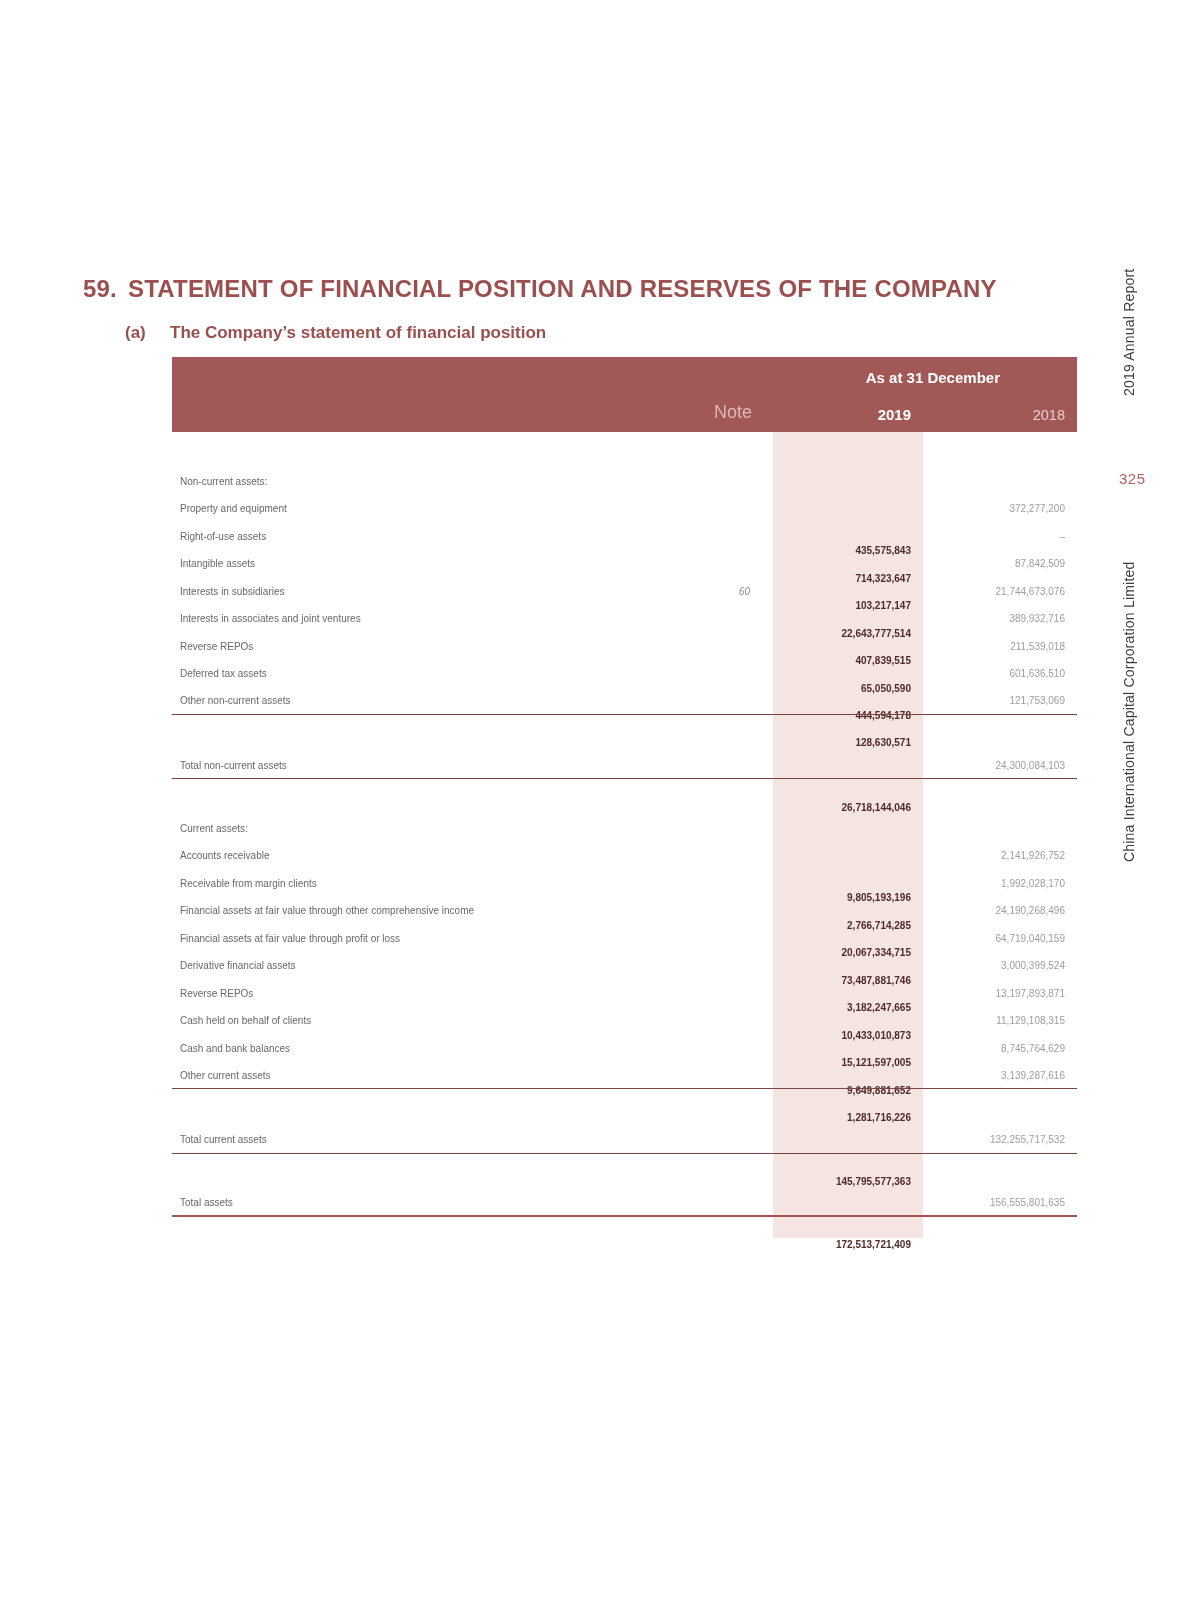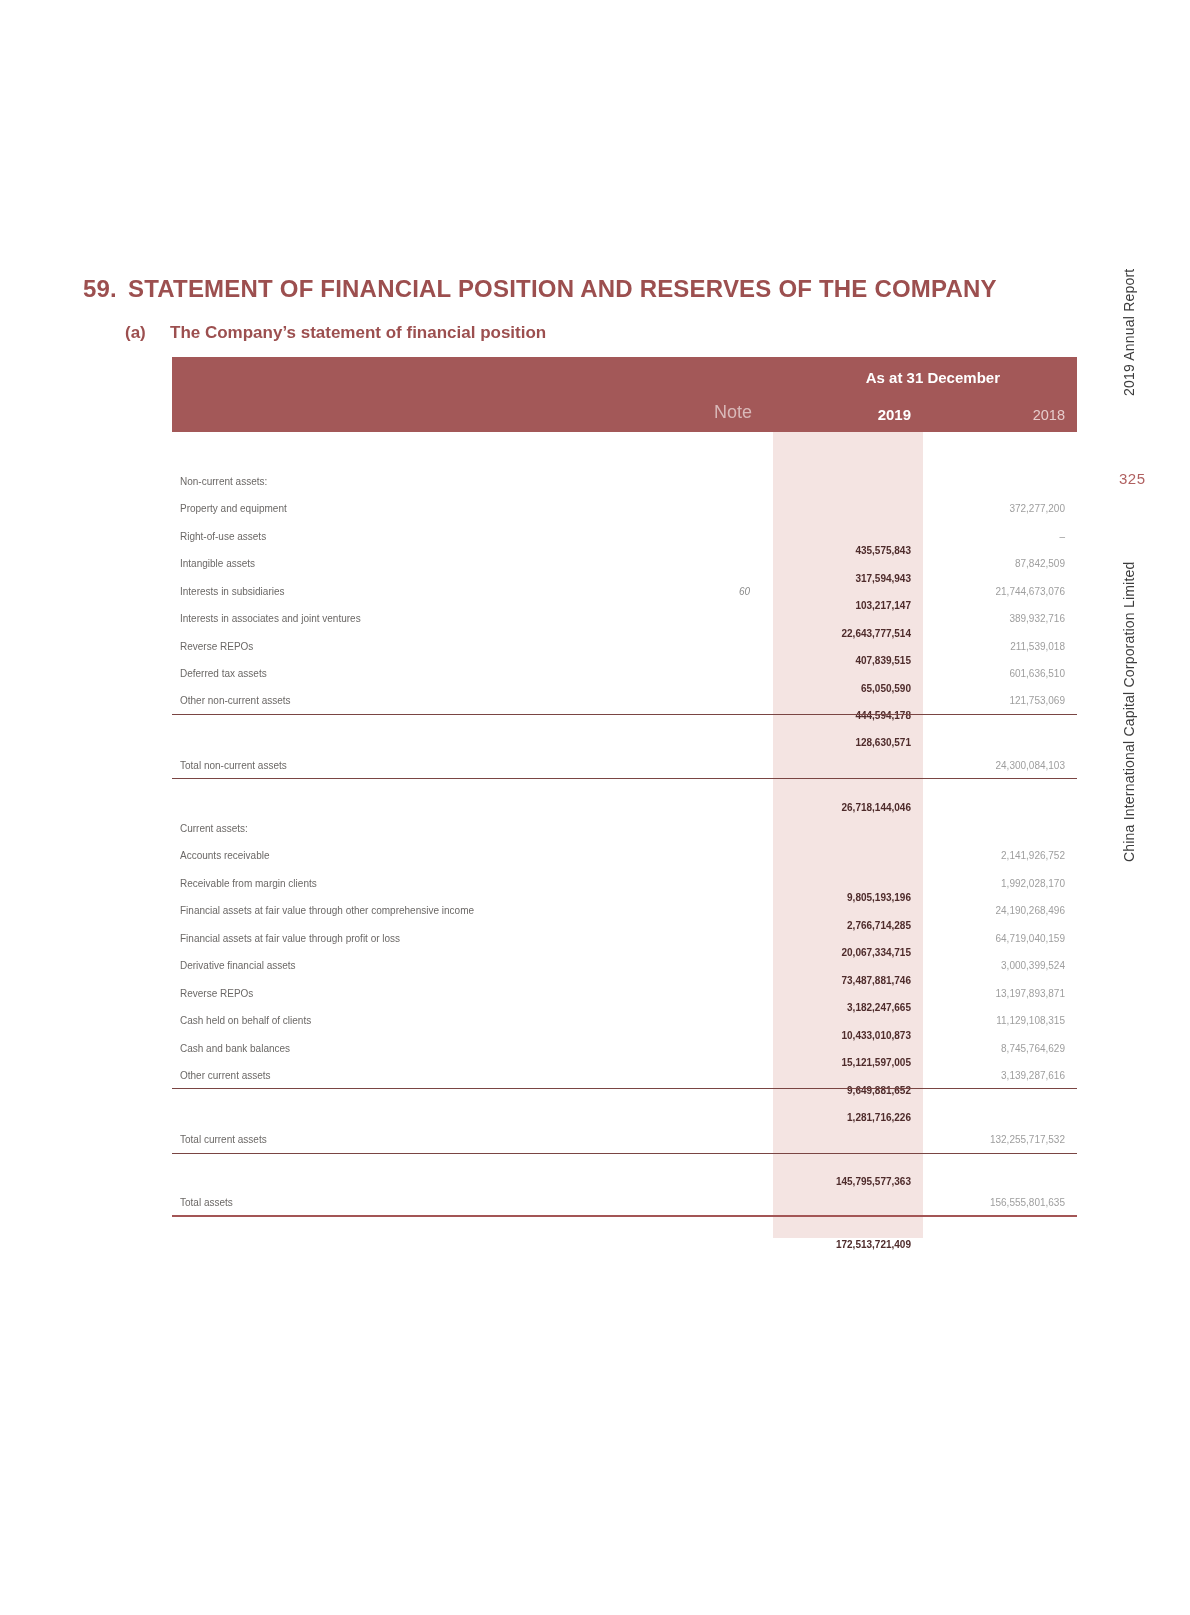--- a/index.html
+++ b/index.html
@@ -122,21 +122,21 @@
       </div>
 
       <div class="row">
         <span class="lbl">Property and equipment</span>
         <span class="v19">435,575,843</span>
         <span class="v18">372,277,200</span>
       </div>
 
       <div class="row">
         <span class="lbl">Right-of-use assets</span>
-        <span class="v19">317,594,943</span>
+        <span class="v19">714,323,647</span>
         <span class="v18">–</span>
       </div>
 
       <div class="row">
         <span class="lbl">Intangible assets</span>
         <span class="v19">103,217,147</span>
         <span class="v18">87,842,509</span>
       </div>
 
       <div class="row">

